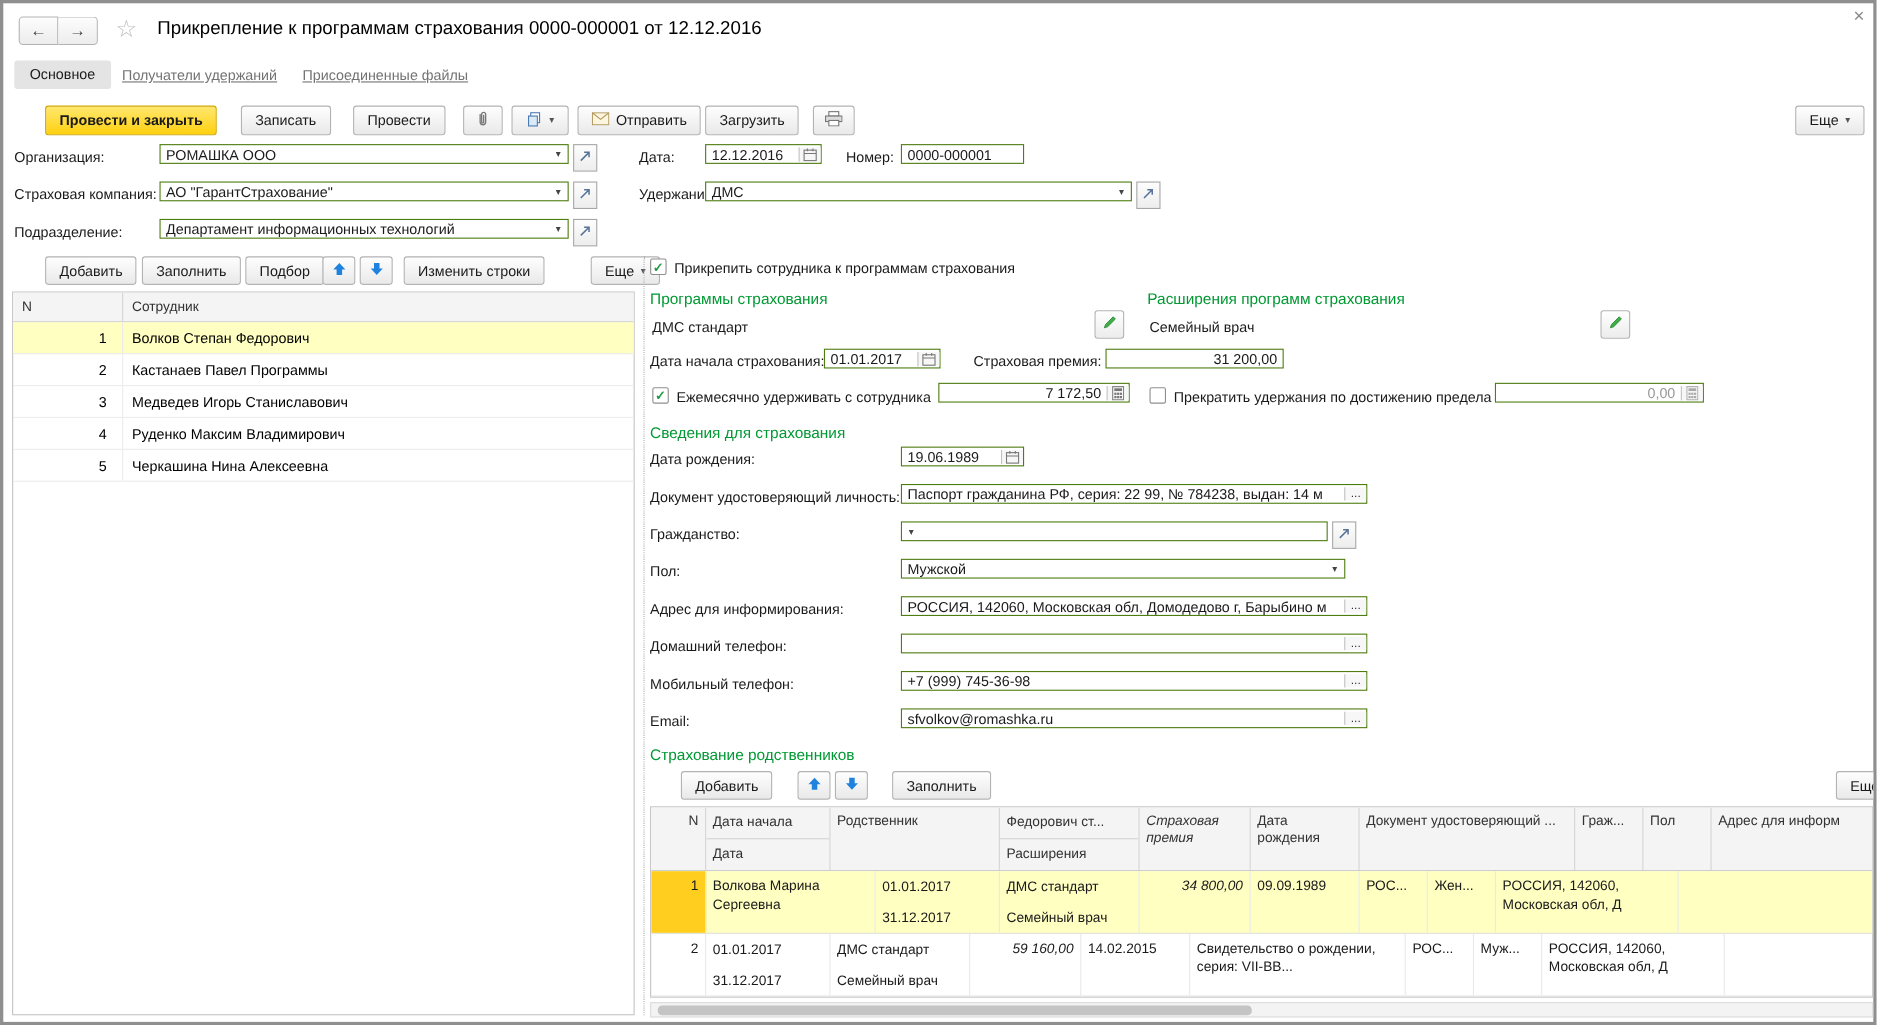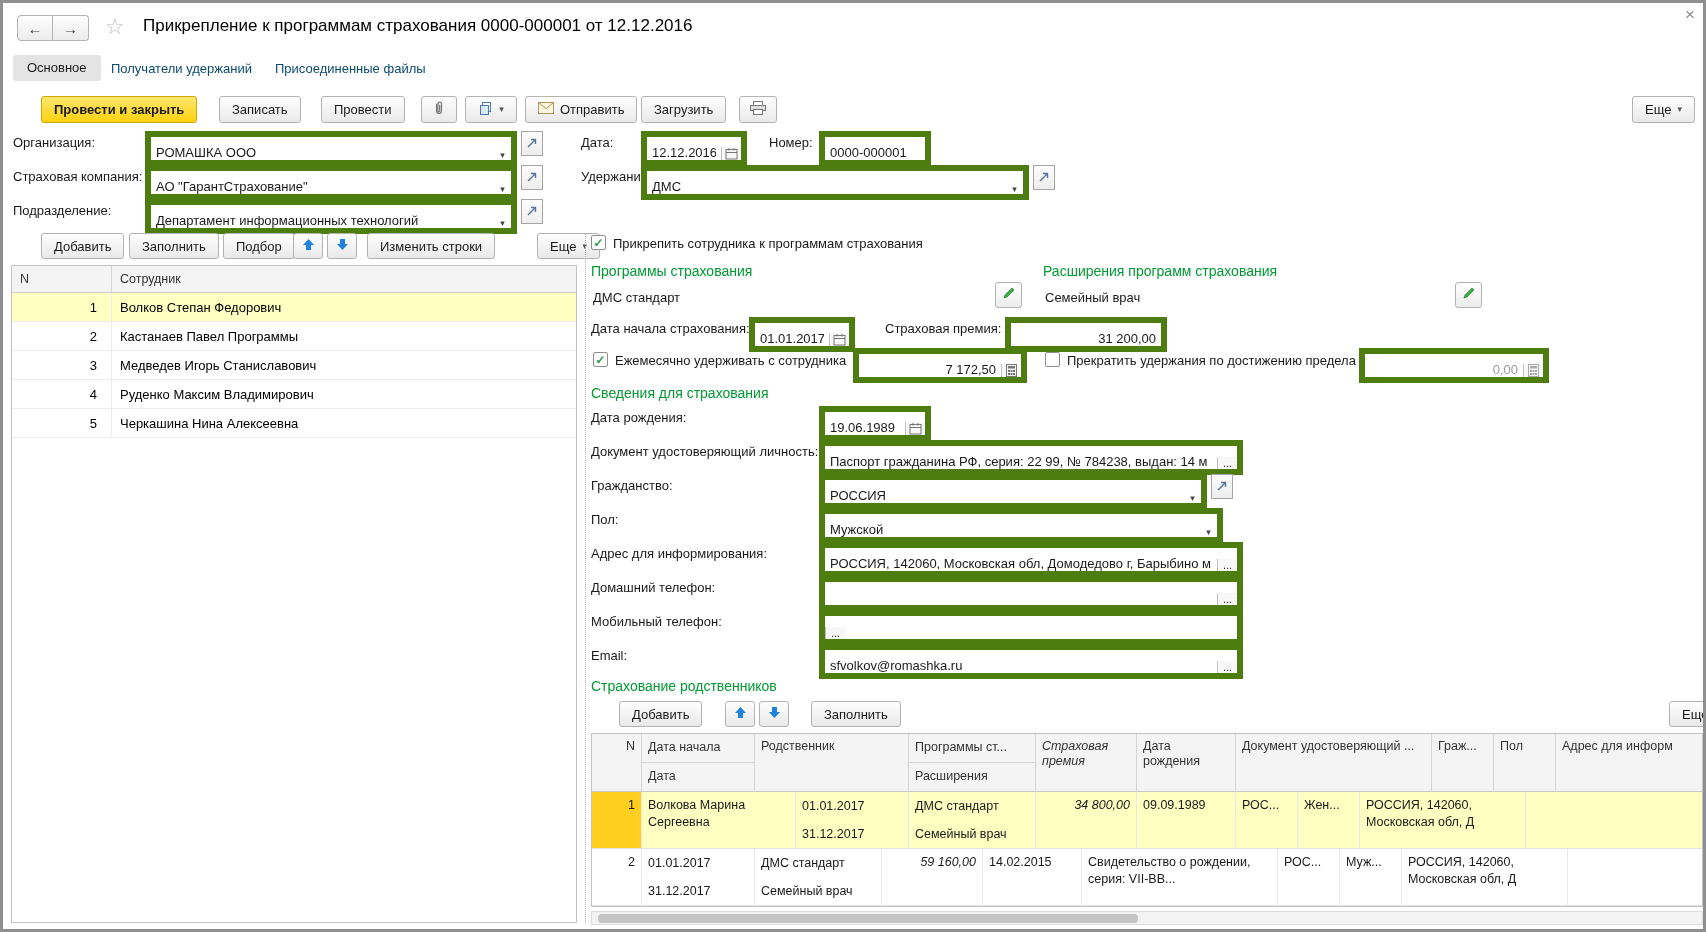--- a/index.html
+++ b/index.html
@@ -1,21 +1,21 @@
 <!DOCTYPE html>
 <html><head>
 <meta charset="utf-8">
 <style>
   * { box-sizing: border-box; }
   html, body { margin:0; padding:0; background:#c9c9c9; font-family:"Liberation Sans", sans-serif; }
   #win { position:relative; width:1706px; height:932px; background:#ffffff; border:3px solid #8f8f8f; overflow:hidden; }
   .lbl { position:absolute; font-size:13px; color:#1a1a1a; white-space:nowrap; }
   .gh  { position:absolute; font-size:14px; color:#009933; white-space:nowrap; }
   .txt { position:absolute; font-size:13px; color:#1a1a1a; white-space:nowrap; }
-  .link { position:absolute; font-size:13px; color:#0c4a6e; cursor:pointer; white-space:nowrap;text-align:right; }
+  .link { position:absolute; font-size:13px; color:#737373; text-decoration:underline; cursor:pointer; white-space:nowrap;text-align:right; }
 
   
   .btn { position:absolute; height:27px; padding:0 12px; border:1px solid #b3b3b3; border-radius:3px;
          background:linear-gradient(#fefefe,#e9e9e9); font-size:13px; color:#1a1a1a;
          display:inline-flex; align-items:center; gap:6px; cursor:pointer; white-space:nowrap;
          font-family:"Liberation Sans",sans-serif;margin-left:28px; }
   .btn.primary { background:linear-gradient(#ffe76d,#ffd110); border-color:#cfa700; font-weight:bold; }
   .btn.iconb { padding:0; justify-content:center; }
   .caret { font-size:9px; color:#555; line-height:1; }
 
@@ -27,21 +27,21 @@
   .nav-btn:last-child { border-radius:0 4px 4px 0; border-left:none; }
 
   .star { position:absolute; left:102px; top:11px; font-size:22px; color:#bdbdbd; cursor:pointer; }
   .title { position:absolute; left:140px; top:13px; font-size:17px; color:#000; white-space:nowrap; }
   .closex { position:absolute; right:8px; top:2px; font-size:17px; color:#888; cursor:pointer; }
 
   .tab-active { position:absolute; left:10px; top:52px; height:26px; padding:5px 14px; background:#e4e4e4;
                 border-radius:3px; font-size:13px; color:#1a1a1a; cursor:pointer; }
 
   
-  .fb { position:absolute; height:35px; border:6px solid #4d7c0f; background:#fff; display:flex; align-items:flex-end; }
+  .fb { position:absolute; height:18px; border:1px solid #4d7c0f; background:#fff; display:flex; align-items:center; }
   .fb input { flex:1; min-width:0; border:none; outline:none; padding:0 5px; font-size:13px;
               font-family:"Liberation Sans",sans-serif; background:transparent; color:#1a1a1a; }
   .fb.ra input { text-align:right; }
   .fb.muted input { color:#999; }
   .fb .ddc { width:17px; display:flex; align-items:center; justify-content:center; font-size:9px; color:#444;
              cursor:pointer; }
   .fb .inbtn { width:20px; border-left:1px solid #c2c2c2; display:flex; align-items:center; justify-content:center;
                cursor:pointer; background:#f7f7f7; font-size:11px; color:#333; }
   .sqbtn { position:absolute; width:22px; height:25px; border:1px solid #a6a6a6; background:linear-gradient(#fdfdfd,#ededed);
            display:flex; align-items:center; justify-content:center; cursor:pointer; }
@@ -369,21 +369,20 @@
     </div>
 
     <div class="lbl" style="left:0;top:215px;">Документ удостоверяющий личность:</div>
     <div class="fb" style="left:228px;top:211px;width:424px;">
       <input value="Паспорт гражданина РФ, серия: 22 99, № 784238, выдан: 14 м" style="">
       <span class="inbtn">...</span>
     </div>
 
     <div class="lbl" style="left:0;top:249px;">Гражданство:</div>
     <div class="fb" style="left:228px;top:245px;width:388px;">
-      <input value="РОССИЯ" style="">
       <span class="ddc">▾</span>
     </div>
     <div class="sqbtn" style="left:620px;top:245px;">
       <span><svg width="12" height="12" viewBox="0 0 12 12">
             <path d="M2 10 L9 3 M5 2.5 H9.5 V7" fill="none" stroke="#577399" stroke-width="1.4"></path>
           </svg></span>
     </div>
 
     <div class="lbl" style="left:0;top:283px;">Пол:</div>
     <div class="fb" style="left:228px;top:279px;width:404px;">
@@ -398,20 +397,21 @@
     </div>
 
     <div class="lbl" style="left:0;top:351px;">Домашний телефон:</div>
     <div class="fb" style="left:228px;top:347px;width:424px;">
       <input value="" style="">
       <span class="inbtn">...</span>
     </div>
 
     <div class="lbl" style="left:0;top:385px;">Мобильный телефон:</div>
     <div class="fb" style="left:228px;top:381px;width:424px;">
+      <input value="+7 (999) 745-36-98" style="">
       <span class="inbtn">...</span>
     </div>
 
     <div class="lbl" style="left:0;top:419px;">Email:</div>
     <div class="fb" style="left:228px;top:415px;width:424px;">
       <input value="sfvolkov@romashka.ru" style="">
       <span class="inbtn">...</span>
     </div>
 
     <div class="gh" style="left:0;top:449px;">Страхование родственников</div>
@@ -440,21 +440,21 @@
     <div class="rel-table">
       <div class="rel-inner">
         <div class="rel-head">
           <div class="c cN">N</div>
           <div class="c cDate split">
             <div>Дата начала</div>
             <div>Дата</div>
           </div>
           <div class="c cRel">Родственник</div>
           <div class="c cProg split">
-            <div>Программы ст...</div>
+            <div>Федорович ст...</div>
             <div>Расширения</div>
           </div>
           <div class="c cPrem">Страховая премия</div>
           <div class="c cBirth">Дата рождения</div>
           <div class="c cDoc">Документ удостоверяющий ...</div>
           <div class="c cCit">Граж...</div>
           <div class="c cGen">Пол</div>
           <div class="c cAddr">Адрес для информ</div>
         </div>
 

